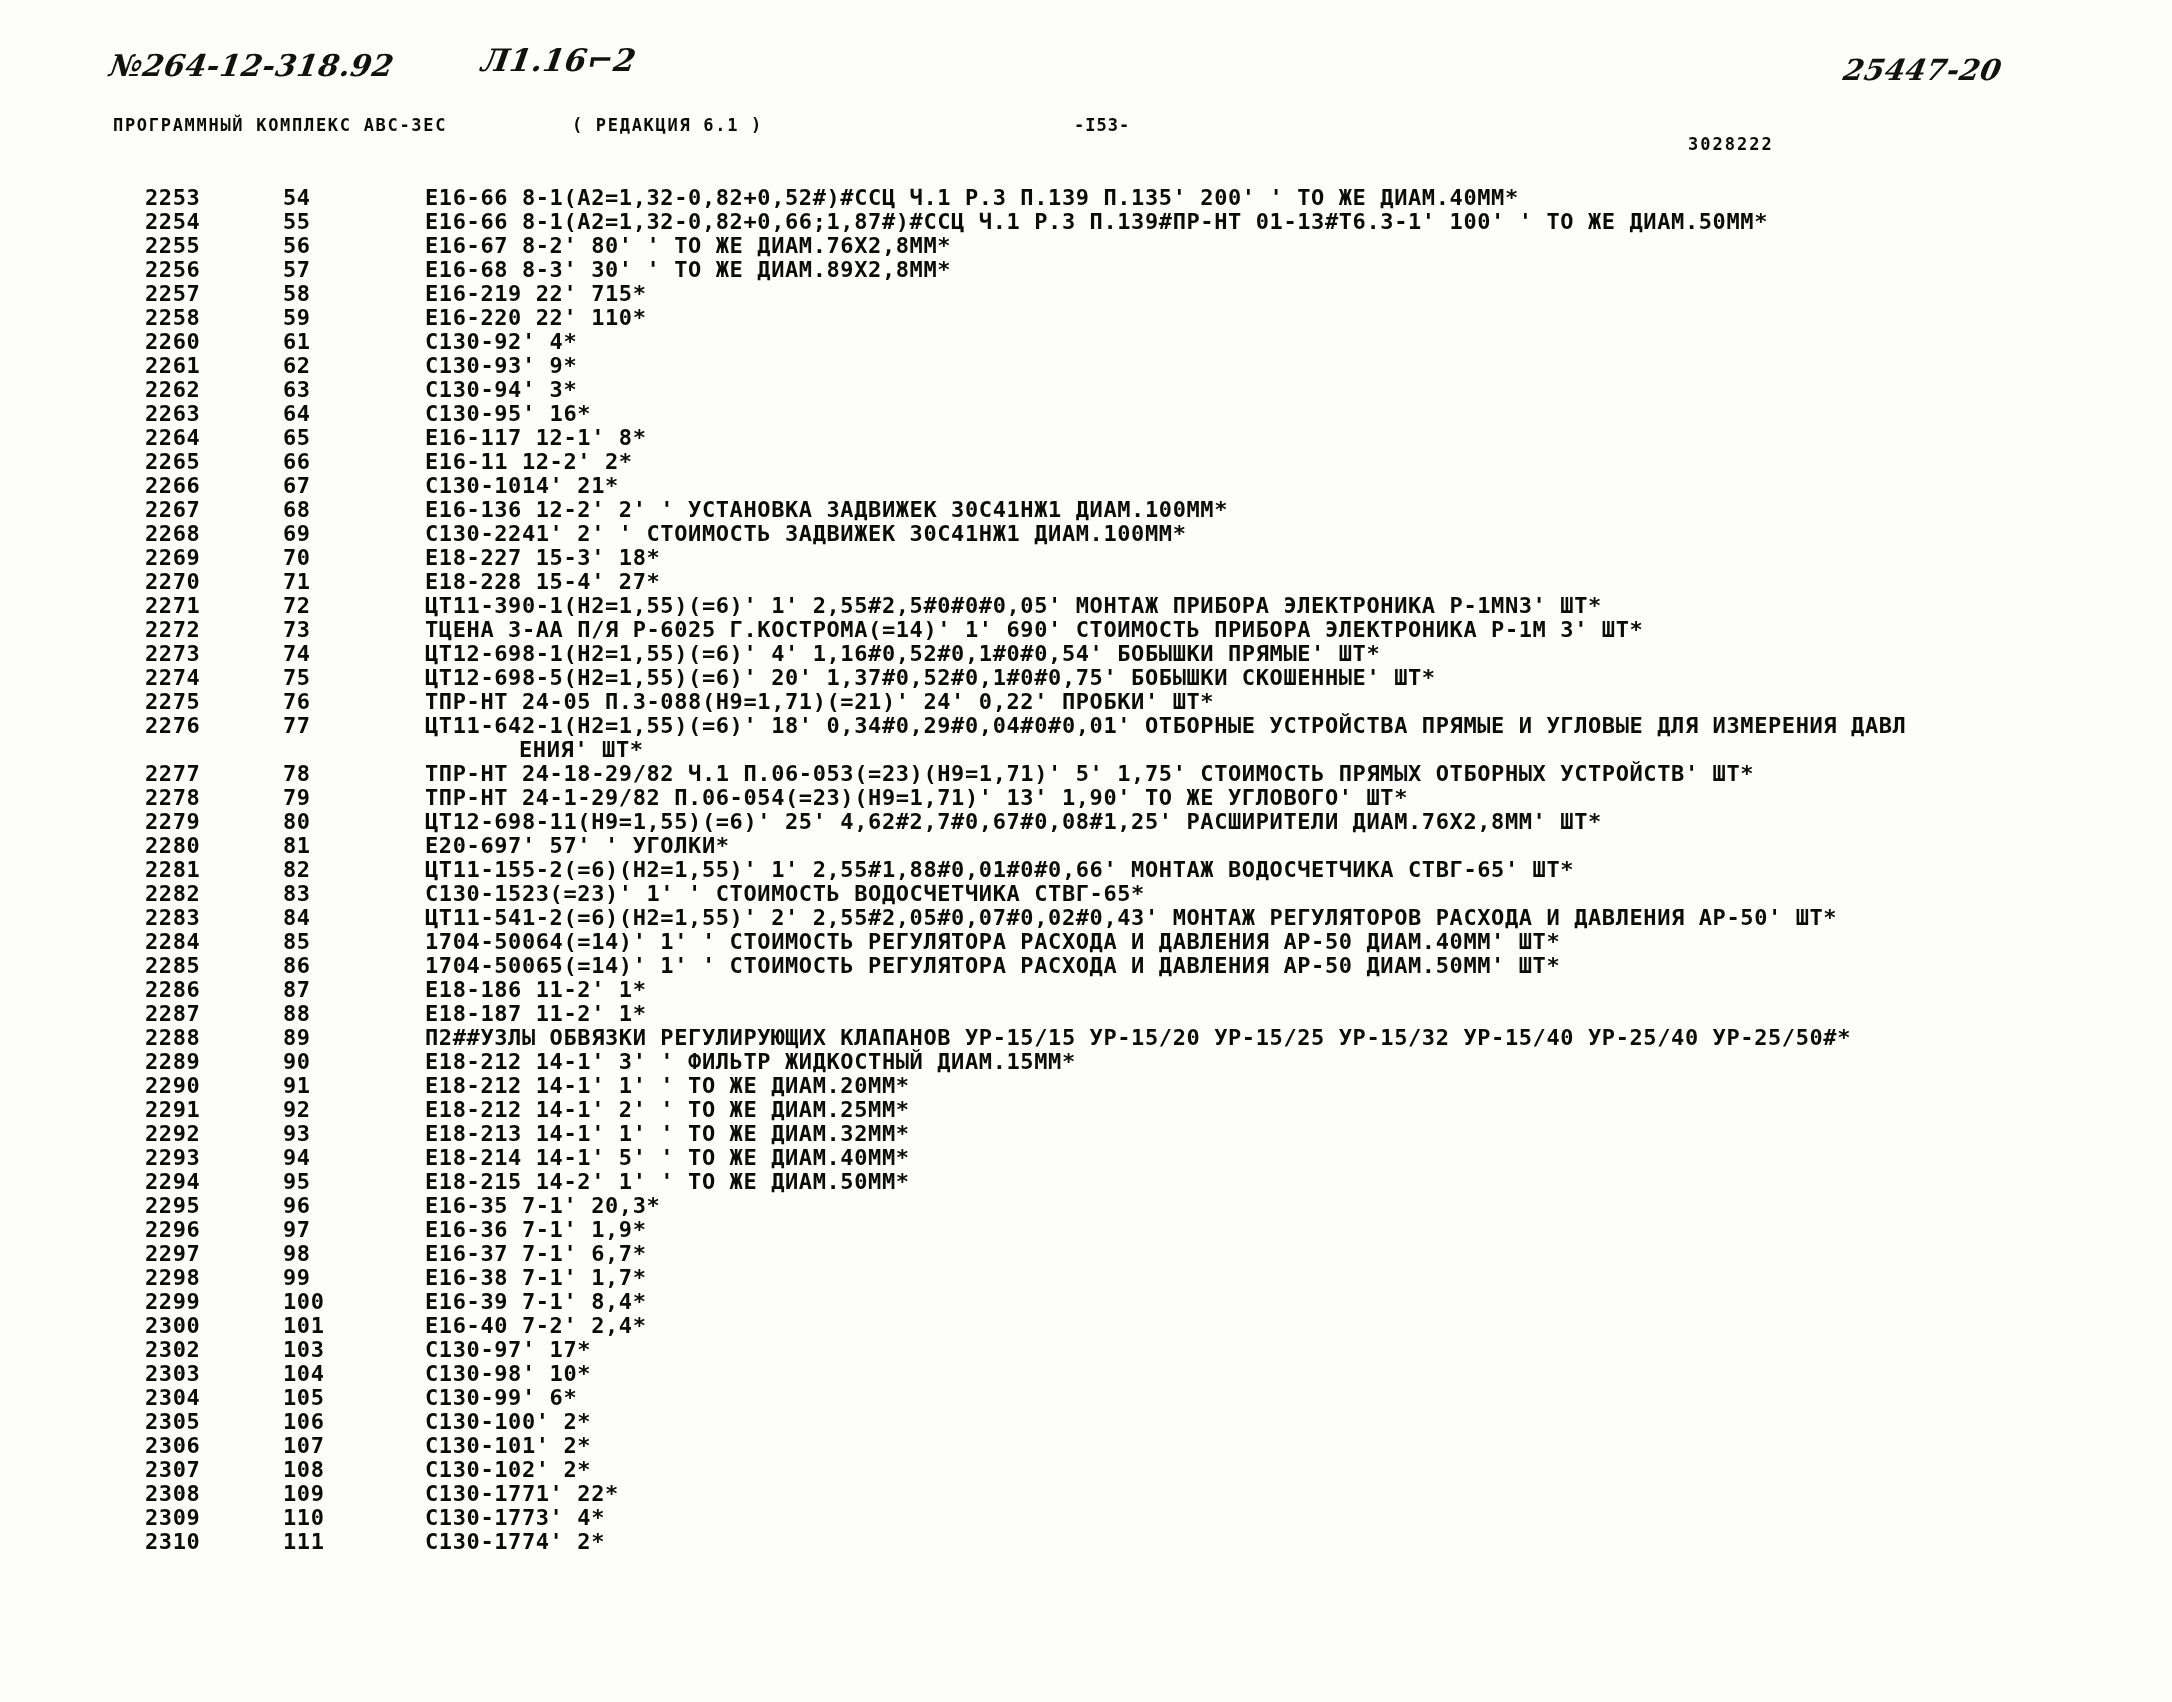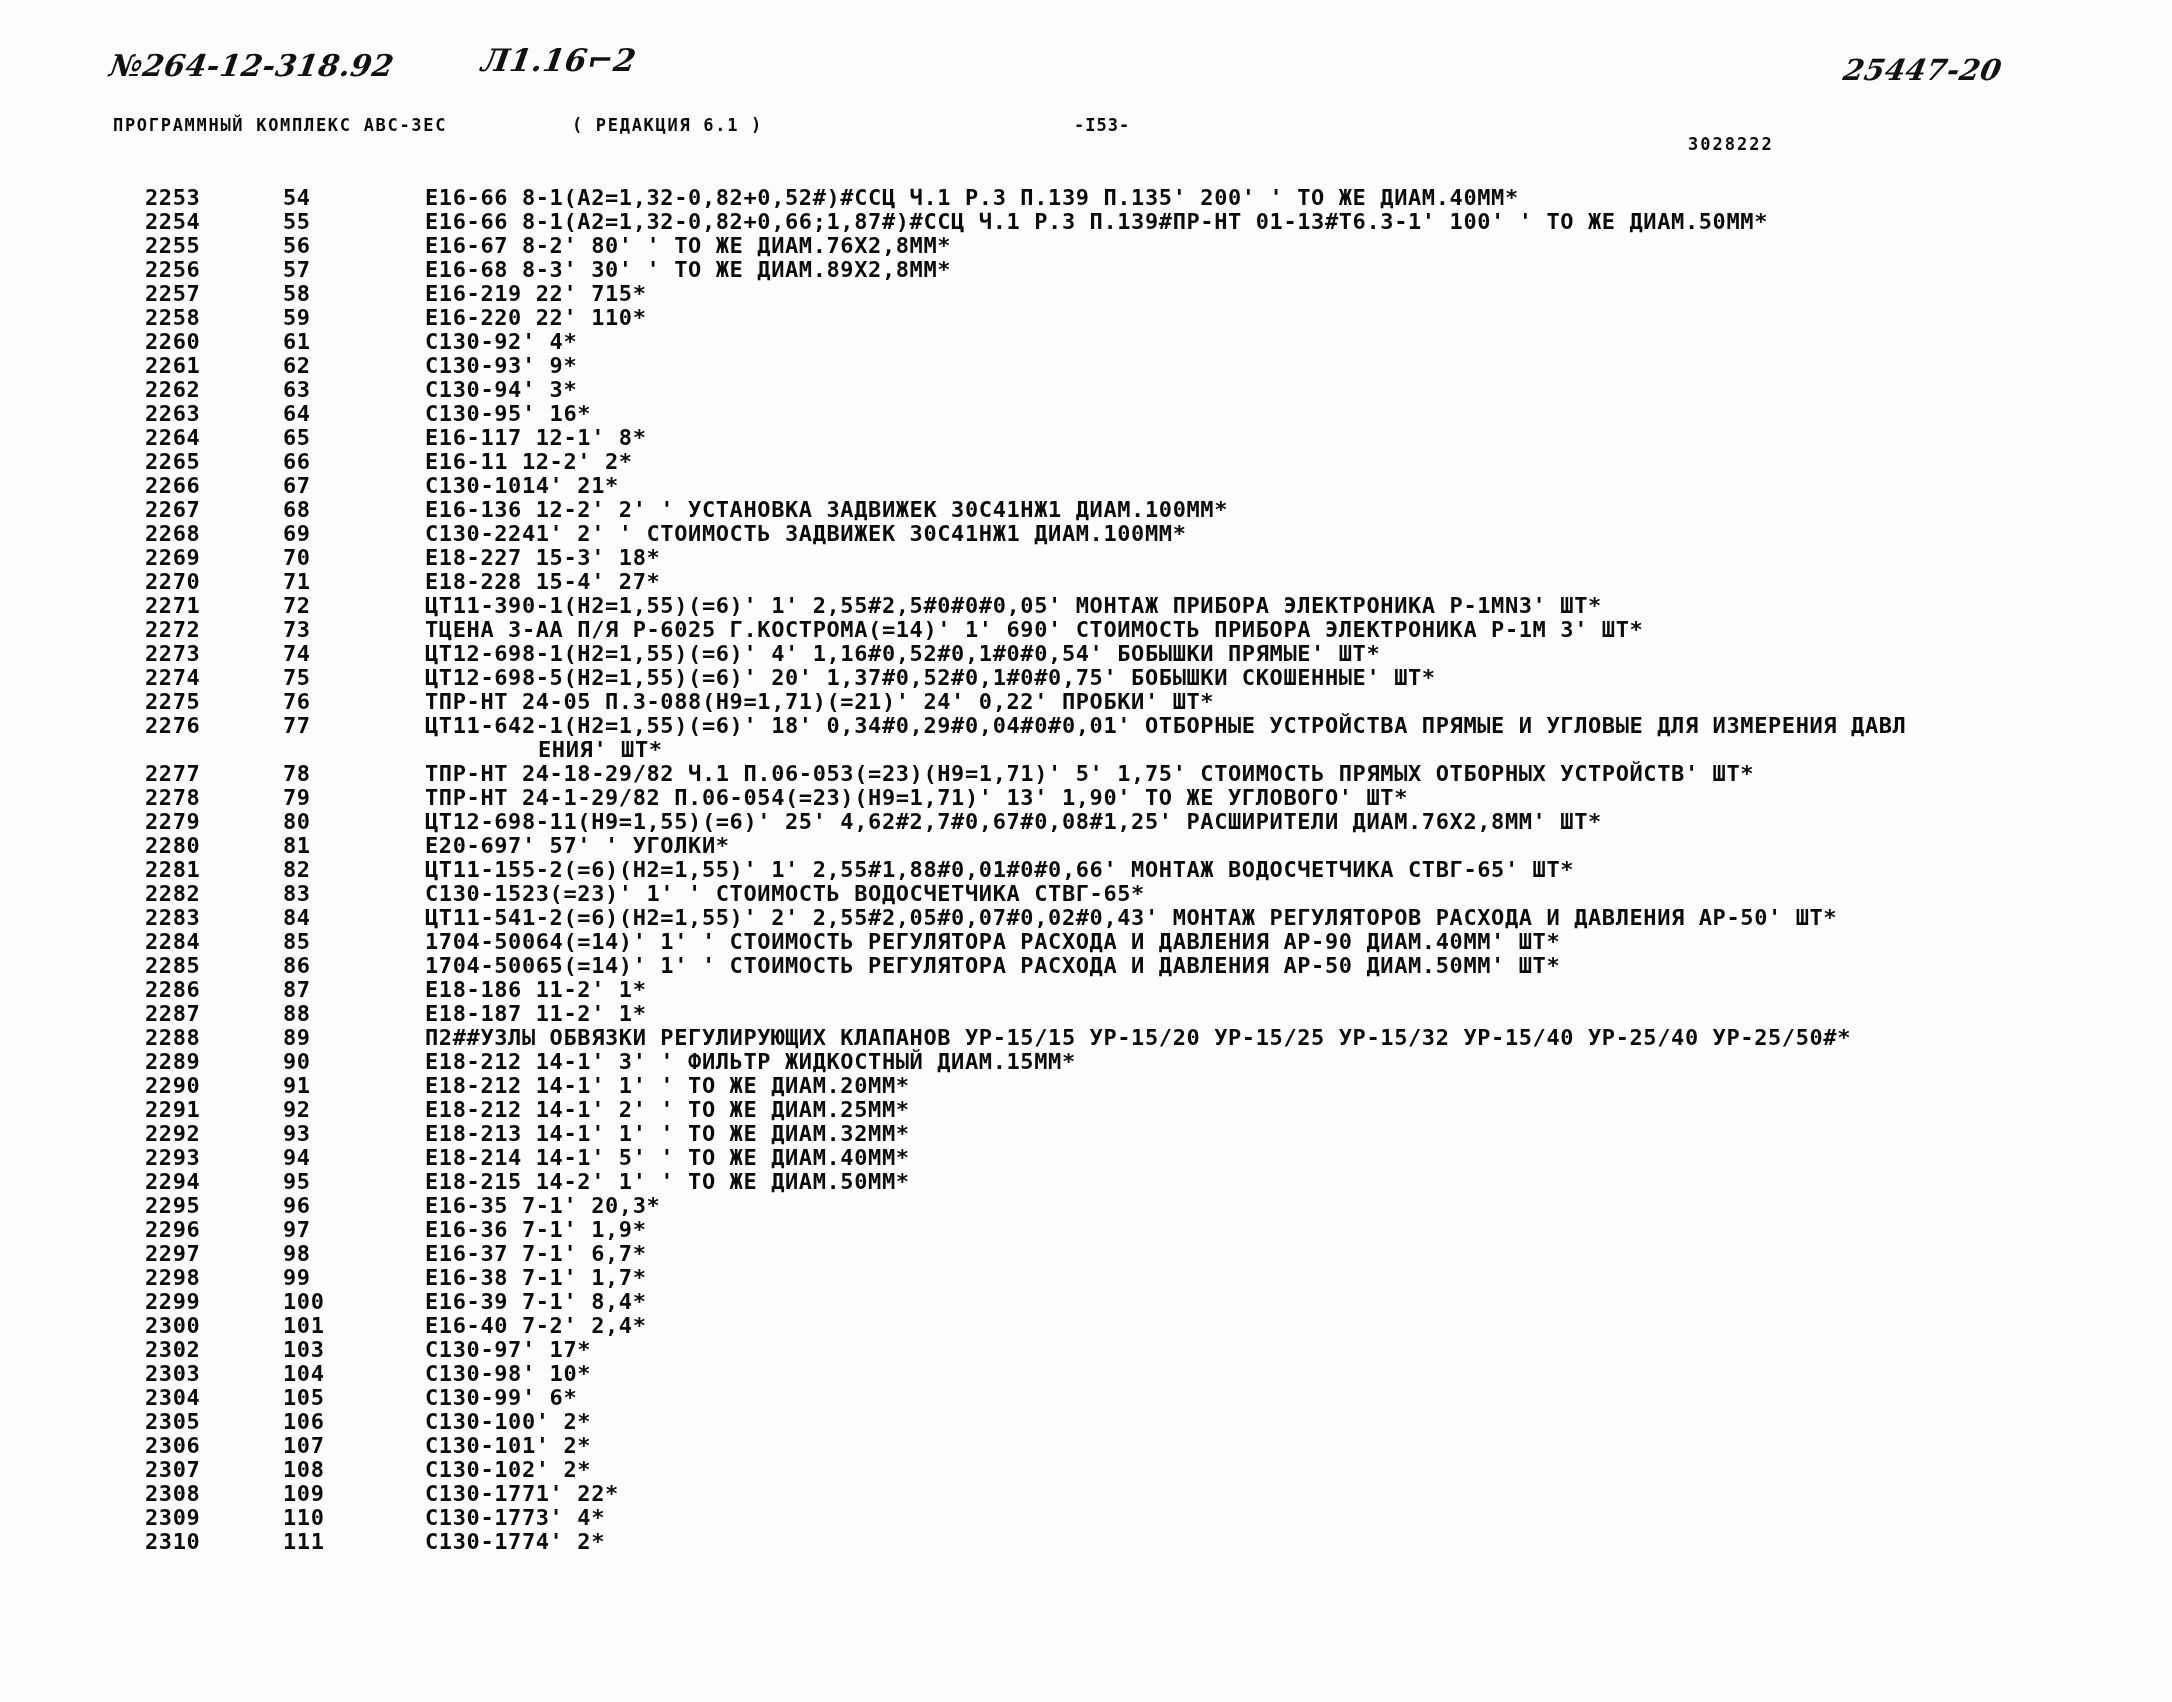--- a/index.html
+++ b/index.html
@@ -100,21 +100,21 @@
     left: 283px;
     top: 0;
   }
   .c-c {
     position: absolute;
     left: 425px;
     top: 0;
   }
   .c-cont {
     position: absolute;
-    left: 538px;
+    left: 519px;
     top: 0;
   }
 </style>
 </head>
 <body>
 
 <div class="page">
 
   <div class="hand-row">
     <span class="hand hand-doc-no">№264-12-318.92</span>
@@ -279,21 +279,21 @@
         <span class="c-c">С130-1523(=23)' 1' ' СТОИМОСТЬ ВОДОСЧЕТЧИКА СТВГ-65*</span>
       </div>
       <div class="lrow">
         <span class="c-a">2283</span>
         <span class="c-b">84</span>
         <span class="c-c">ЦТ11-541-2(=6)(Н2=1,55)' 2' 2,55#2,05#0,07#0,02#0,43' МОНТАЖ РЕГУЛЯТОРОВ РАСХОДА И ДАВЛЕНИЯ АР-50' ШТ*</span>
       </div>
       <div class="lrow">
         <span class="c-a">2284</span>
         <span class="c-b">85</span>
-        <span class="c-c">1704-50064(=14)' 1' ' СТОИМОСТЬ РЕГУЛЯТОРА РАСХОДА И ДАВЛЕНИЯ АР-90 ДИАМ.40ММ' ШТ*</span>
+        <span class="c-c">1704-50064(=14)' 1' ' СТОИМОСТЬ РЕГУЛЯТОРА РАСХОДА И ДАВЛЕНИЯ АР-50 ДИАМ.40ММ' ШТ*</span>
       </div>
       <div class="lrow">
         <span class="c-a">2285</span>
         <span class="c-b">86</span>
         <span class="c-c">1704-50065(=14)' 1' ' СТОИМОСТЬ РЕГУЛЯТОРА РАСХОДА И ДАВЛЕНИЯ АР-50 ДИАМ.50ММ' ШТ*</span>
       </div>
       <div class="lrow">
         <span class="c-a">2286</span>
         <span class="c-b">87</span>
         <span class="c-c">E18-186 11-2' 1*</span>

